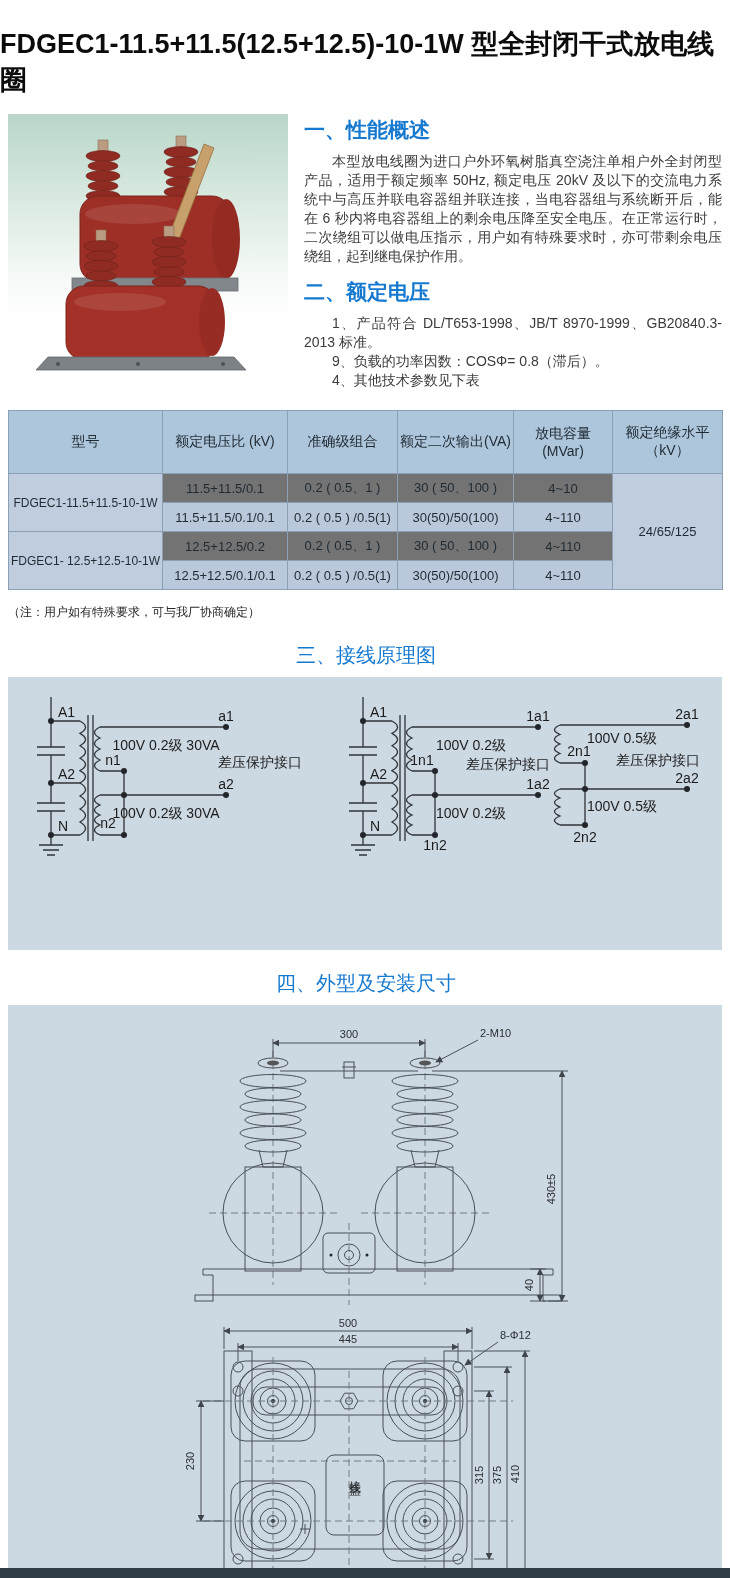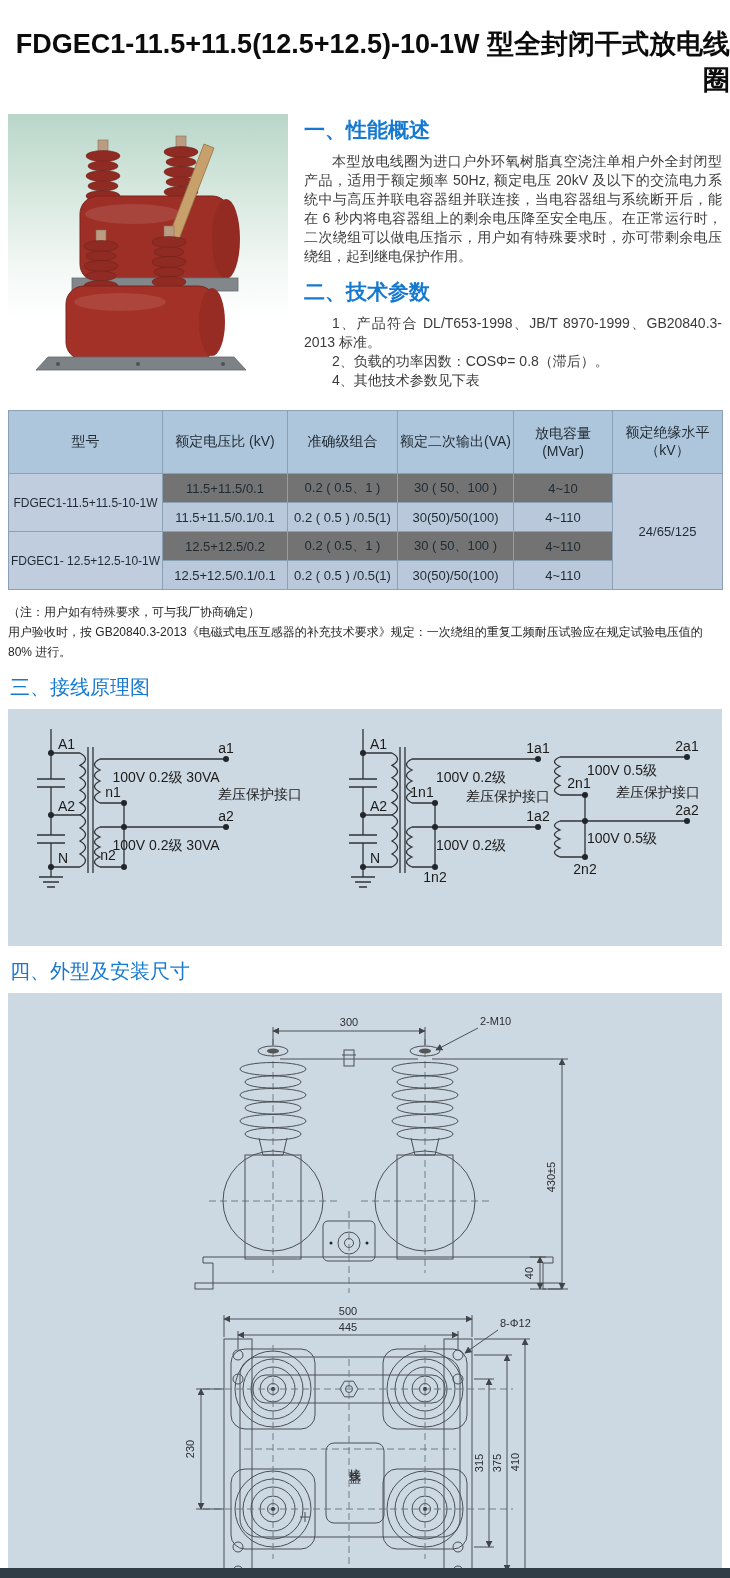--- a/index.html
+++ b/index.html
@@ -1,39 +1,39 @@
 <!DOCTYPE html>
 <html><head>
 <meta charset="utf-8">
 <style>
   html,body{margin:0;padding:0;background:#fff;}
   body{font-family:"Liberation Sans","DejaVu Sans",sans-serif;color:#2d2d2d;}
   .page{width:730px;height:1578px;position:relative;background:#fff;overflow:hidden;}
-  .title{padding-top:26px;text-align:right;font-size:27px;font-weight:700;color:#0c0c0c;}
+  .title{padding-top:26px;text-align:left;font-size:27px;font-weight:700;color:#0c0c0c;}
   .top{display:flex;margin:16px 8px 0 8px;}
   .photo{flex:0 0 280px;width:280px;height:265px;position:relative;
          background:linear-gradient(180deg,#b9d6c9 0%,#d7e8df 30%,#f3f8f5 58%,#ffffff 78%,#ffffff 100%);}
   .right-col{flex:1;padding-left:16px;min-width:0;}
   h2.sec{color:#1679d0;font-size:21px;font-weight:700;margin:2px 0 8px 0;}
   h2.sec2{margin-top:12px;}
   p.body{font-size:14px;color:#3c3c3c;line-height:19px;text-align:justify;margin:0;text-indent:2em;}
   .tech p{font-size:14px;color:#3c3c3c;line-height:19px;margin:0;text-indent:2em;text-align:justify;}
   table.spec{border-collapse:collapse;margin:20px 24px 0 8px;width:714px;table-layout:fixed;}
   table.spec th,table.spec td{border:1px solid #8aa0b4;text-align:center;vertical-align:middle;
       font-size:13px;color:#1f2a33;padding:0 2px;overflow:hidden;}
   table.spec thead th{background:#aec6dc;height:62px;font-weight:400;font-size:14px;white-space:pre-line;}
   table.spec tbody td{height:28px;background:#737373;}
   table.spec tbody tr.alt td{background:#b9c8da;}
   table.spec td.model-cell{font-size:12px;white-space:nowrap;background:#bfcdde !important;}
   table.spec td.ins-cell{background:#bfcdde !important;}
   .notes{margin:12px 8px 0 8px;}
   .notes p{font-size:12px;color:#262626;line-height:20px;margin:0;}
-  h3.sec{color:#1679d0;font-size:20px;font-weight:400;margin:12px 8px 8px 10px;}
+  h3.sec{color:#1679d0;font-size:20px;font-weight:400;margin:20px 8px 8px 10px;text-align:center;}
   .panel{margin:0 8px;background:#ccd8e2;}
-  .panel-wiring{height:237px;}
+  .panel-wiring{height:273px;}
   .panel-dims{height:612px;padding-top:12px;box-sizing:border-box;text-align:center;}
   svg .cl{stroke:#2f3338;stroke-width:1.3;fill:none;}
   svg .dl{stroke:#4a5056;stroke-width:1;fill:none;}
   svg .dash{stroke:#6a747c;stroke-width:0.9;fill:none;stroke-dasharray:7 4;}
   svg .dot{fill:#22262a;stroke:none;}
   svg text{font-family:"Liberation Sans","DejaVu Sans",sans-serif;}
   .wlabel{font-size:14px;fill:#1c1c1c;}
   .dimtext{font-size:11px;fill:#2c2f33;}
   .vtext{writing-mode:vertical-rl;text-orientation:upright;font-size:12px;fill:#2c2f33;letter-spacing:2px;}
   .footer{position:absolute;left:0;bottom:0;width:730px;height:10px;background:#303c46;}
@@ -94,24 +94,24 @@
           <circle cx="50" cy="250" r="2" fill="#4d5257"></circle>
             <circle cx="215" cy="250" r="2" fill="#4d5257"></circle>
           <circle cx="130" cy="250" r="2" fill="#4d5257"></circle>
         </g>
       </svg>
     </div>
 
     <div class="right-col">
       <h2 class="sec">一、性能概述</h2>
       <p class="body">本型放电线圈为进口户外环氧树脂真空浇注单相户外全封闭型产品，适用于额定频率 50Hz, 额定电压 20kV 及以下的交流电力系统中与高压并联电容器组并联连接，当电容器组与系统断开后，能在 6 秒内将电容器组上的剩余电压降至安全电压。在正常运行时，二次绕组可以做电压指示，用户如有特殊要求时，亦可带剩余电压绕组，起到继电保护作用。</p>
-      <h2 class="sec sec2">二、技术参数</h2>
+      <h2 class="sec sec2">二、额定电压</h2>
       <div class="tech">
         <p>1、产品符合 DL/T653-1998、JB/T 8970-1999、GB20840.3-2013 标准。</p>
-        <p>2、负载的功率因数：COSΦ= 0.8（滞后）。</p>
+        <p>9、负载的功率因数：COSΦ= 0.8（滞后）。</p>
         <p>4、其他技术参数见下表</p>
       </div>
     </div>
   </div>
 
   <table class="spec">
     <colgroup>
       <col style="width:154px">
         <col style="width:125px">
         <col style="width:110px">
@@ -157,21 +157,20 @@
         <td>12.5+12.5/0.1/0.1</td>
         <td>0.2 ( 0.5 ) /0.5(1)</td>
         <td>30(50)/50(100)</td>
         <td>4~110</td>
       </tr>
     </tbody>
   </table>
 
   <div class="notes">
     <p>（注：用户如有特殊要求，可与我厂协商确定）</p>
-    <p>用户验收时，按 GB20840.3-2013《电磁式电压互感器的补充技术要求》规定：一次绕组的重复工频耐压试验应在规定试验电压值的 80% 进行。</p>
   </div>
 
   <h3 class="sec">三、接线原理图</h3>
 
   <div class="panel panel-wiring">
     <svg width="714" height="213" viewBox="0 0 714 213">
 
       <g>
         <path class="cl" d="M43,20 V70 M43,78 V126 M43,134 V168"></path>
         <path class="cl" d="M29,70 H57 M29,78 H57 M29,126 H57 M29,134 H57"></path>

